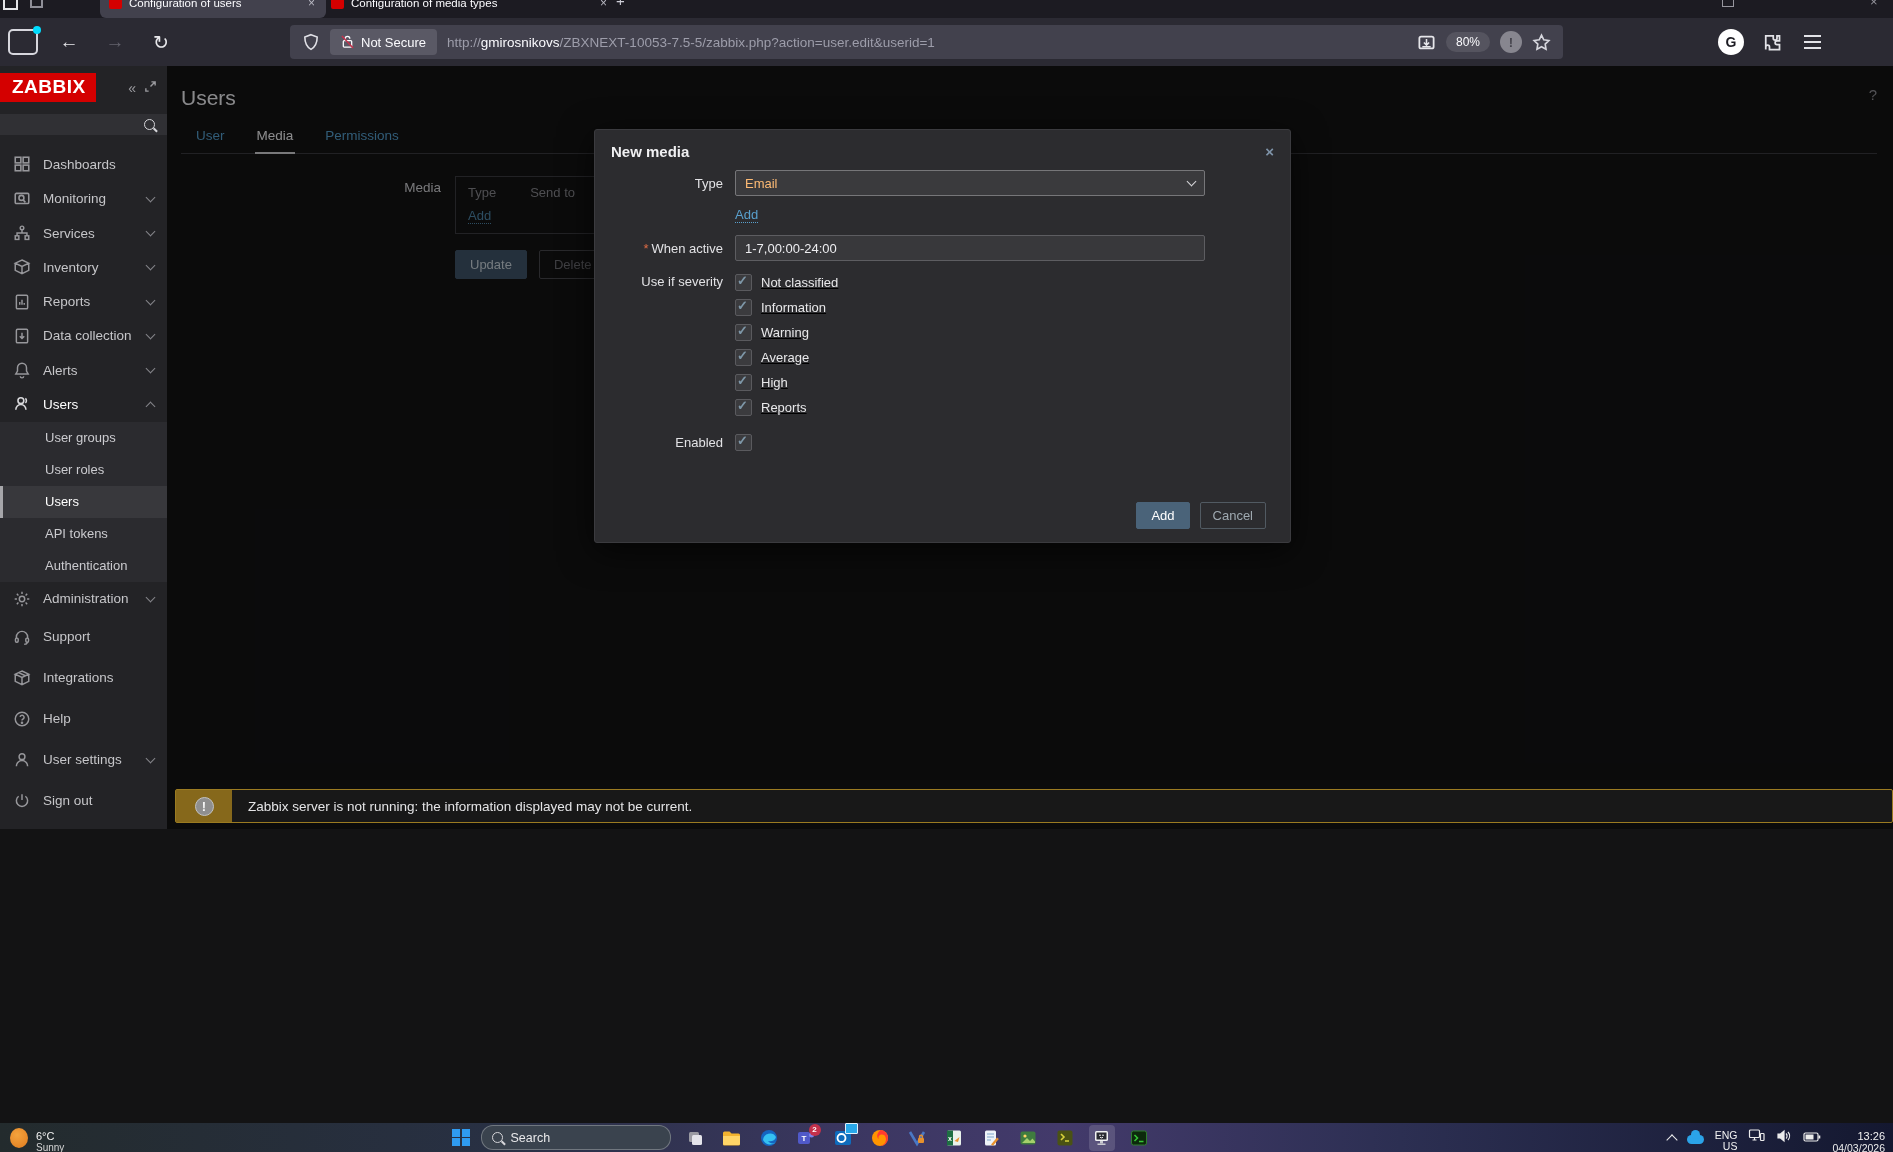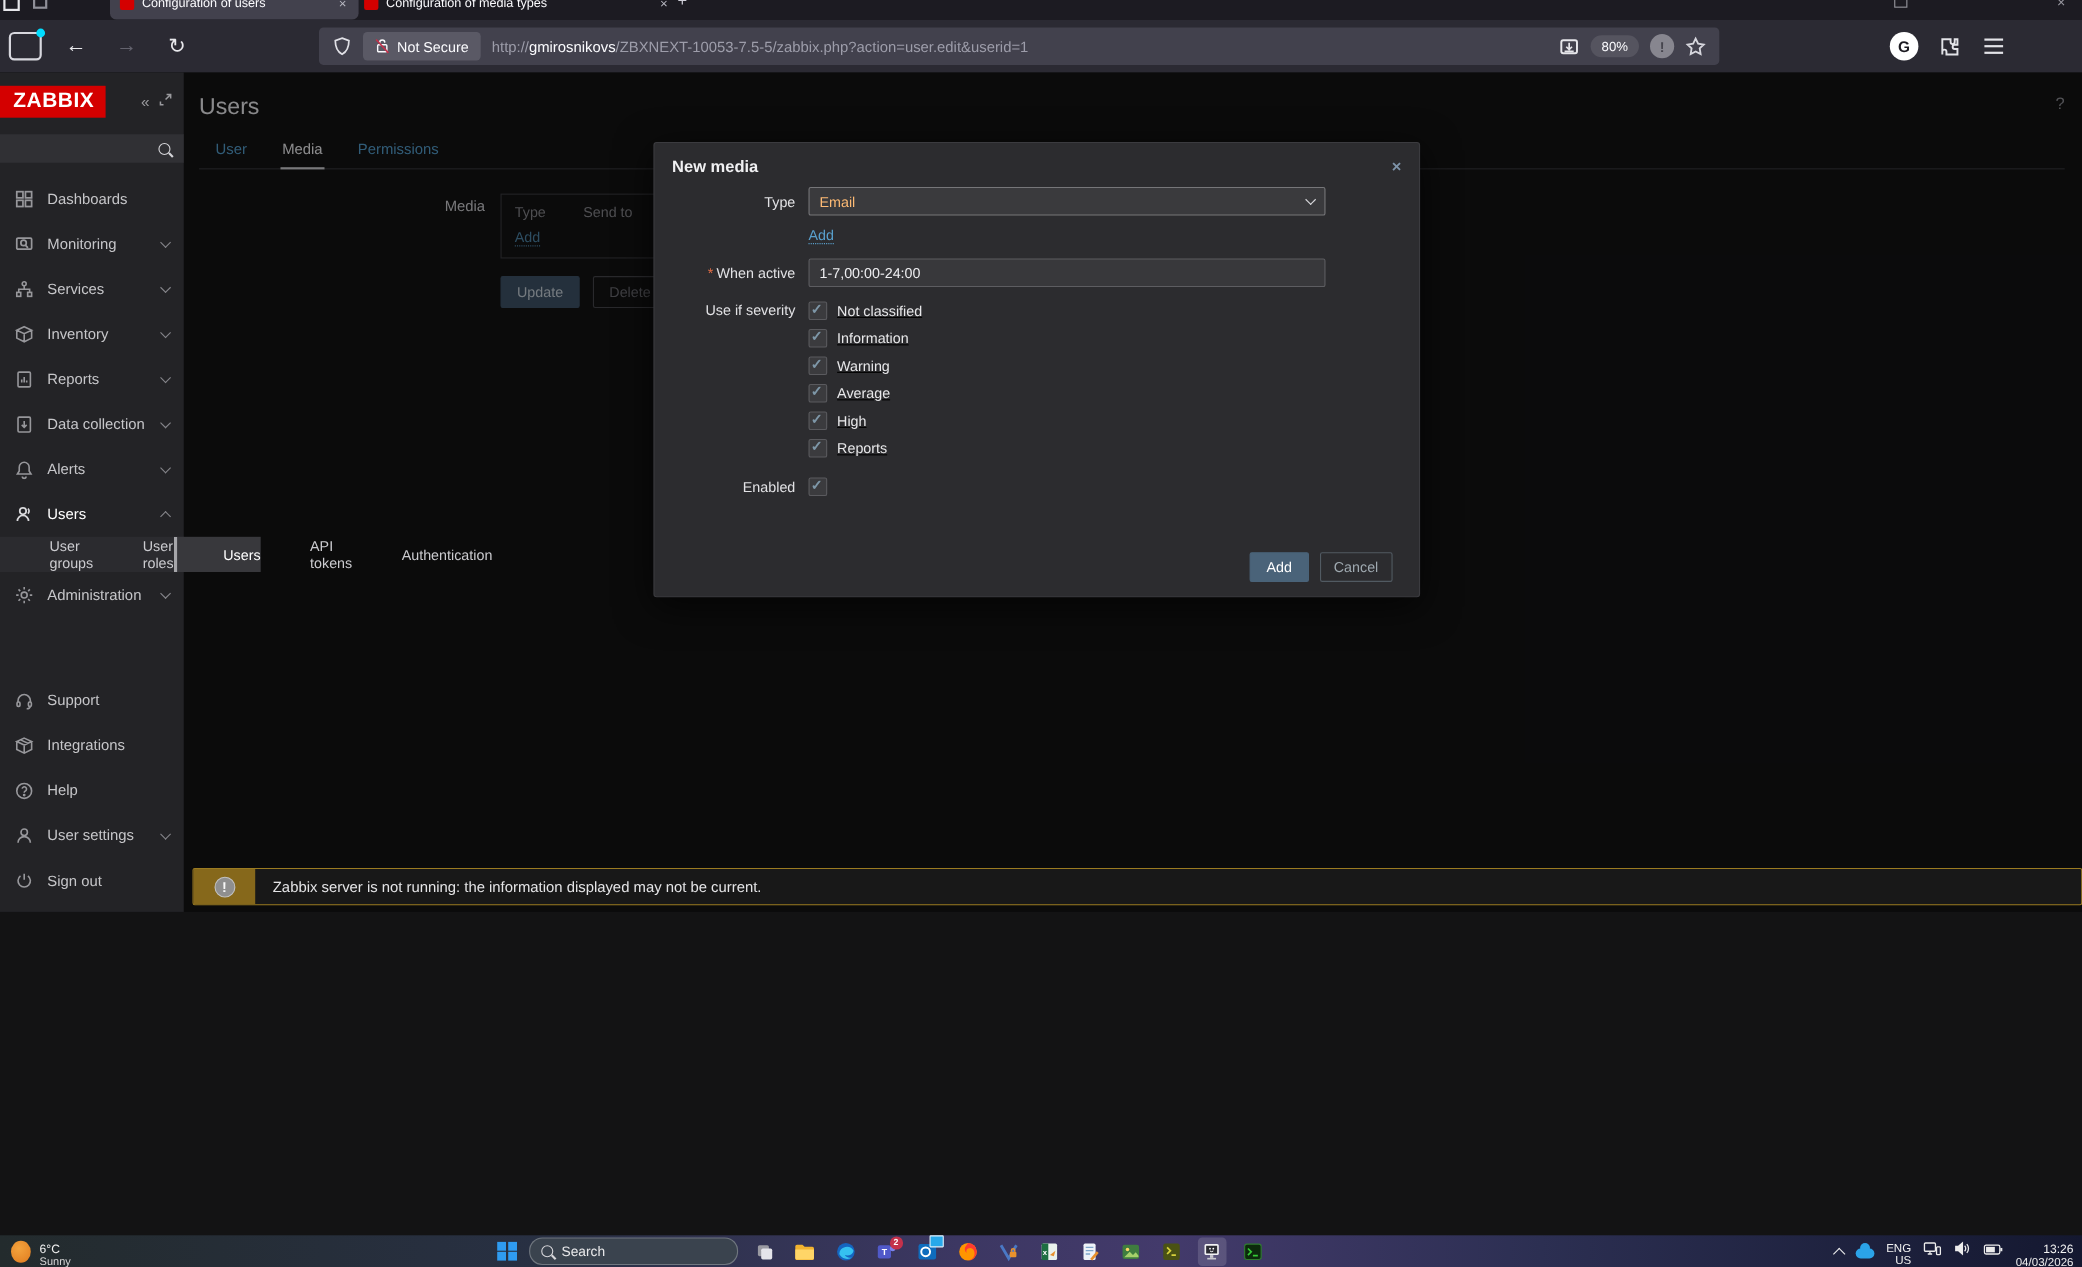--- a/index.html
+++ b/index.html
@@ -50,21 +50,21 @@
         padding:3px 10px 4px 12px;}
   .sicons{margin-left:auto;display:flex;gap:8px;align-items:center;padding-right:10px;color:#9a9a9e;font-size:14px;}
   .sidesearch{height:26px;margin:4px 0 12px 0;background:#303034;display:flex;align-items:center;
               justify-content:flex-end;padding-right:12px;}
   .sitem{height:41px;display:flex;align-items:center;gap:12px;padding:0 13px;color:#c6c6c9;font-size:13.5px;}
   .sitem svg{flex-shrink:0;}
   .chev{width:6px;height:6px;border-right:1.5px solid #85858a;border-bottom:1.5px solid #85858a;
         transform:rotate(45deg);margin-left:auto;margin-top:-3px;}
   .chev.up{transform:rotate(225deg);margin-top:4px;}
   .sitem.sel{color:#fff;}
-  .submenu{background:#2b2b2f;display:flex;flex-direction:row;}
+  .submenu{background:#2b2b2f;display:flex;flex-direction:column;}
   .subitem{height:32px;display:flex;align-items:center;padding-left:45px;font-size:13px;color:#cbcbcf;}
   .subitem.active{background:#38383c;color:#fff;box-shadow:inset 3px 0 0 #a6a6aa;}
   .sfooter{margin-top:auto;padding-bottom:8px;}
   
   .content{position:absolute;left:167px;top:0;right:0;bottom:0;}
   .pagehead{display:flex;align-items:flex-start;padding:20px 16px 0 14px;}
   .ptitle{font-size:21px;color:#ededf0;}
   .help{margin-left:auto;color:#8d8d93;font-size:15px;}
   .ztabs{display:flex;gap:28px;margin:14px 16px 0 14px;padding-left:13px;border-bottom:1px solid #3a3a3e;}
   .ztab{font-size:13.5px;color:#559fce;padding:4px 2px 9px 2px;}

